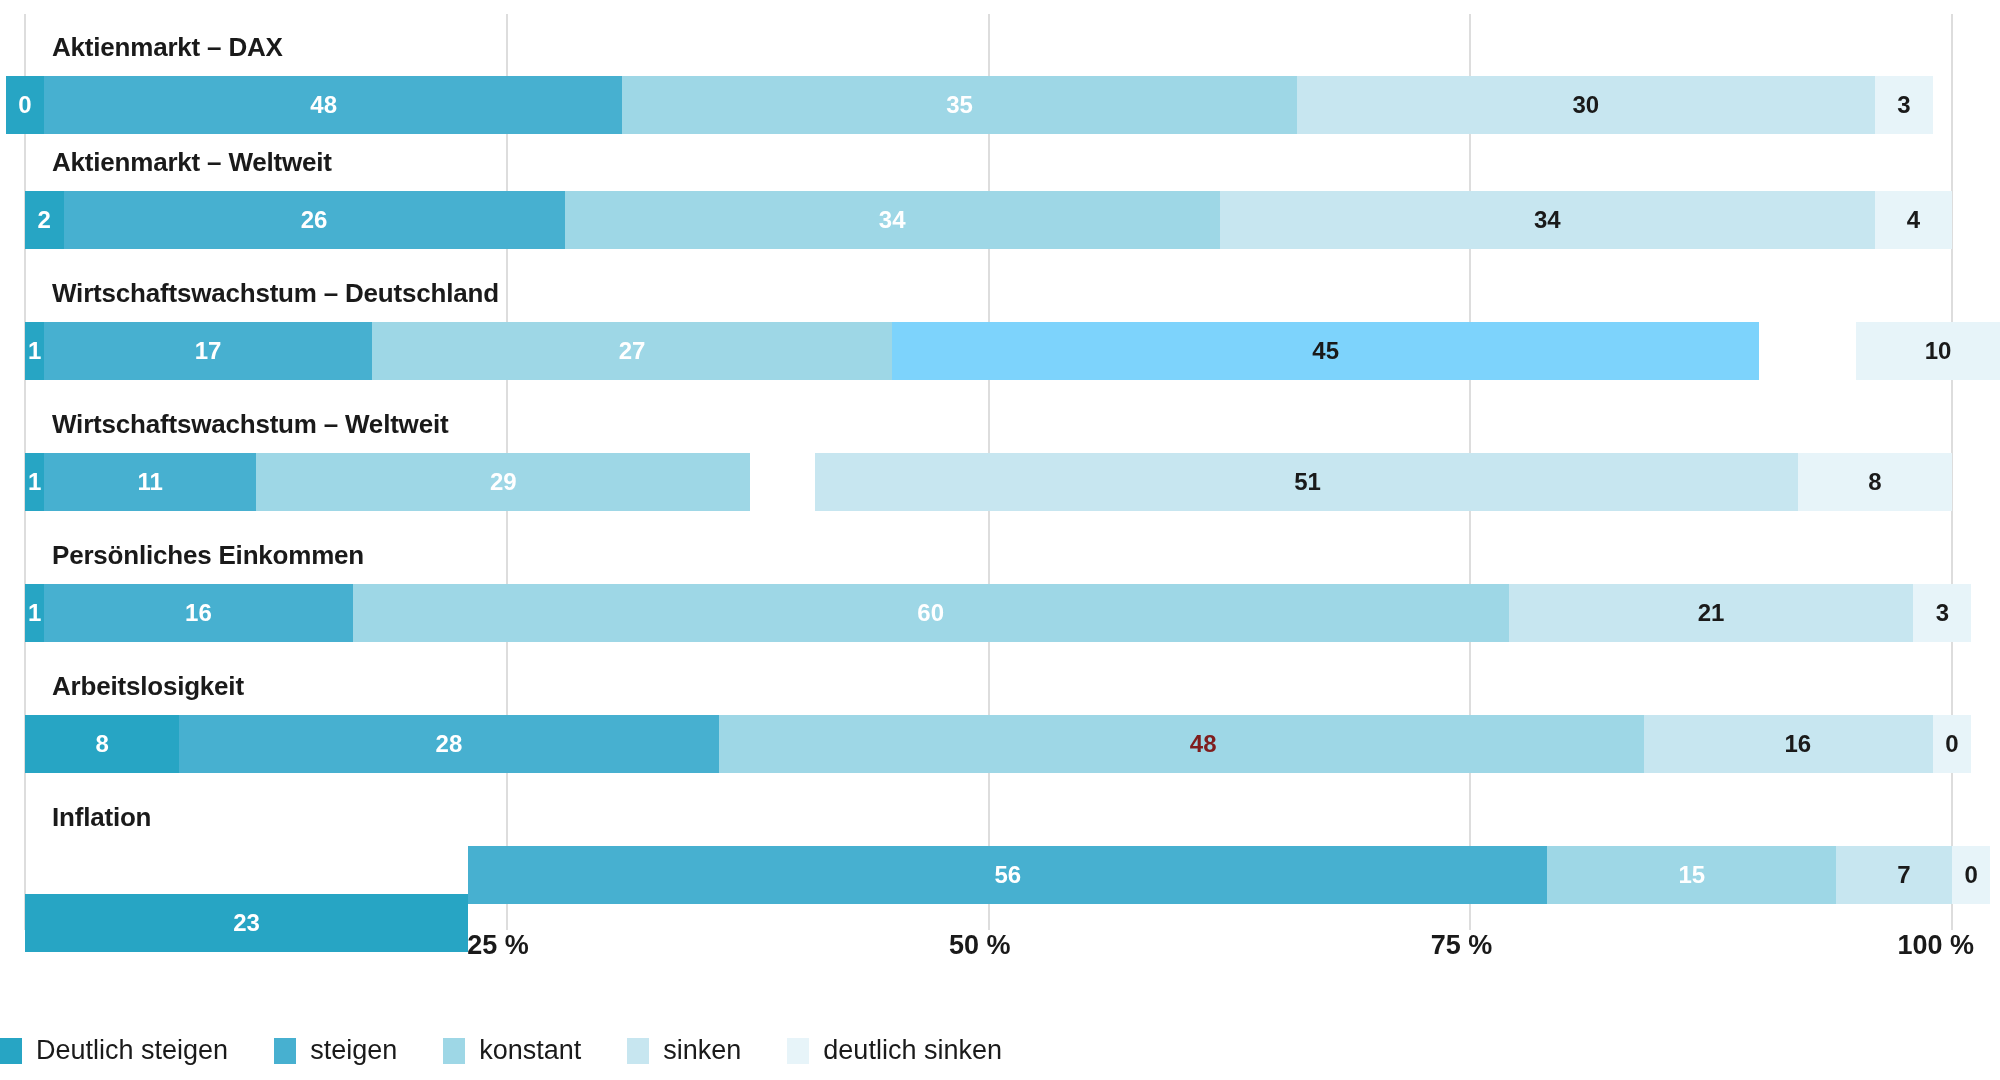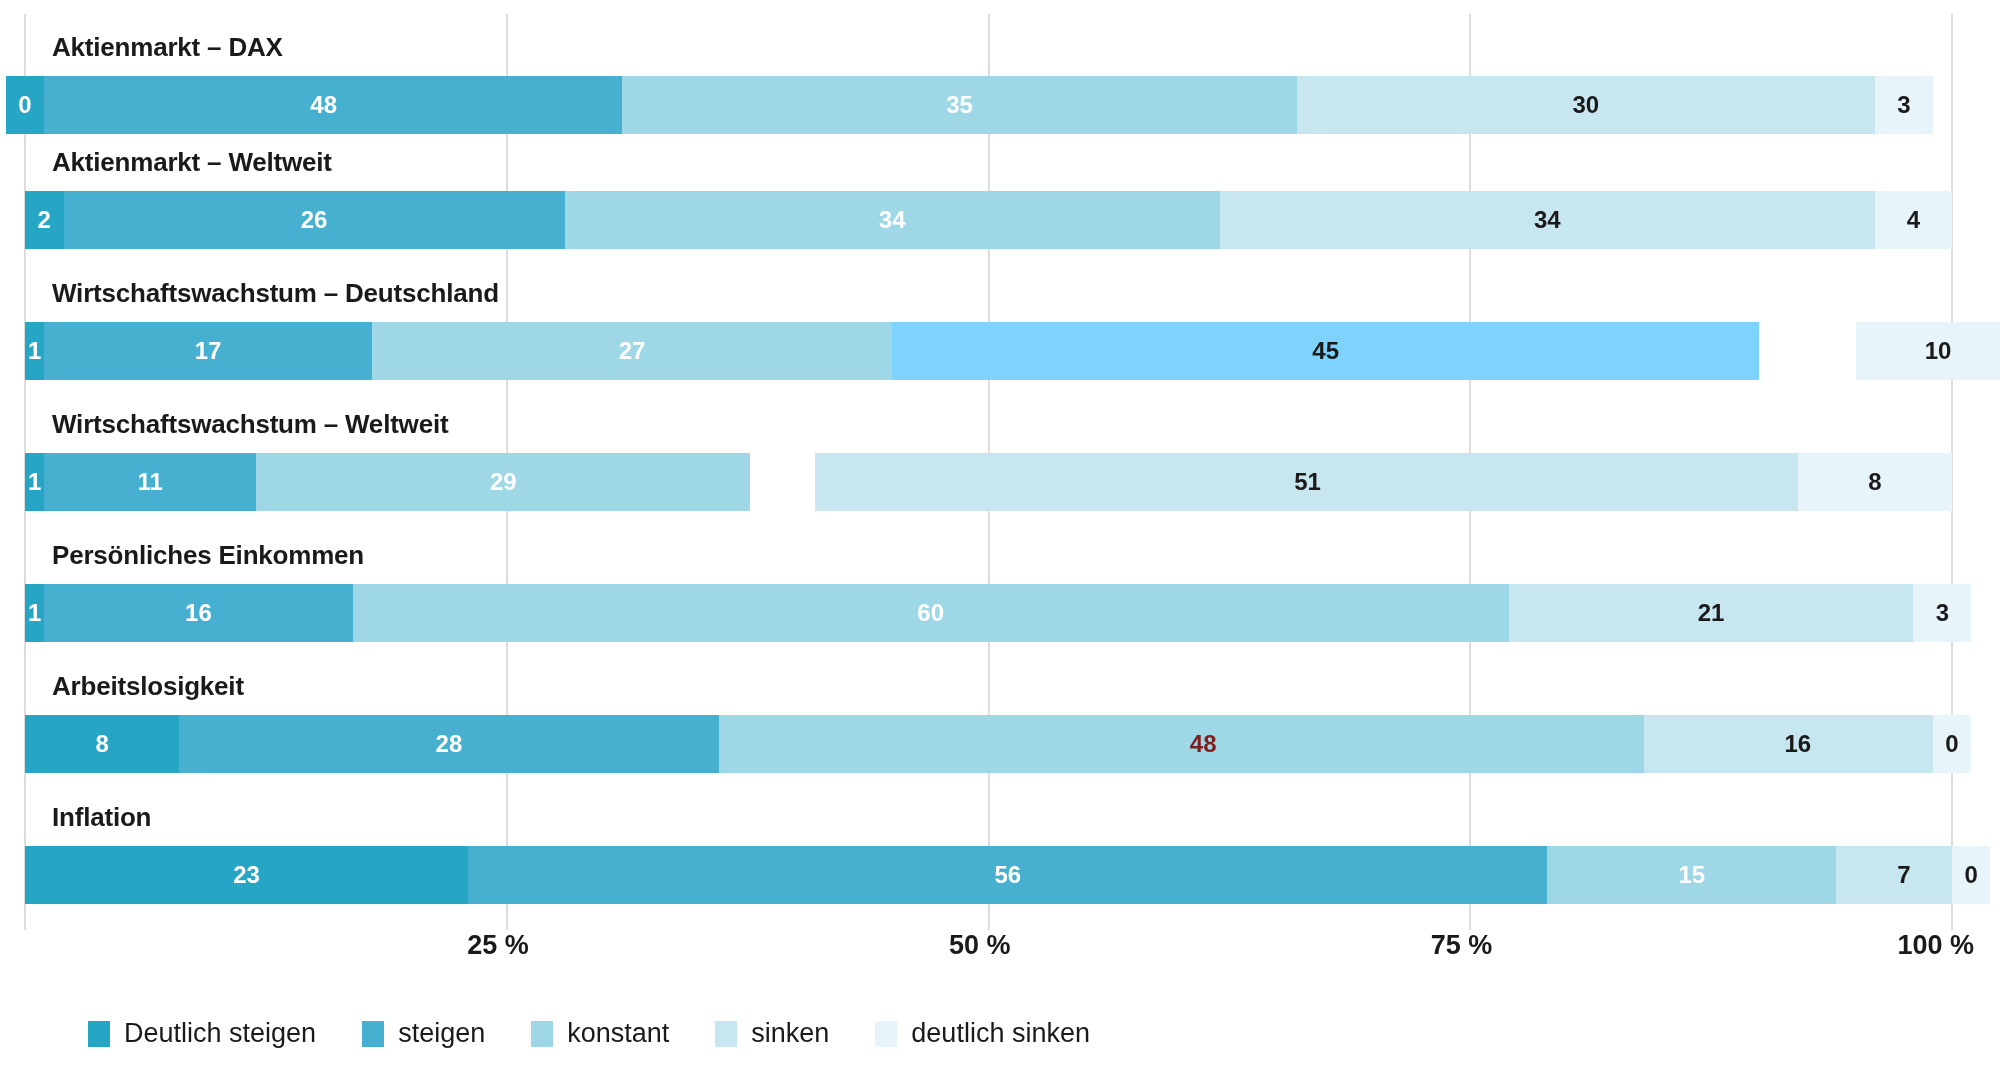--- a/index.html
+++ b/index.html
@@ -106,22 +106,21 @@
   }
 
   
   .legend {
     position: absolute;
     left: 0px;
     top: 1018px;
     width: 2000px;
     height: 48px;
     display: flex;
-    align-items: flex-start;
-    padding-left: 88px;
+    align-items: flex-end;
     box-sizing: border-box;
   }
   .legend-item {
     display: flex;
     align-items: center;
     margin-right: 46px;
   }
   .legend-swatch {
     width: 22px;
     height: 26px;
@@ -262,21 +261,21 @@
             <span class="seg-val">16</span>
           </div>
           <div class="seg chip" style="background: rgb(231, 244, 249); color: rgb(26, 26, 26); left: 1927px;">
             <span class="seg-val">0</span>
           </div>
         </div>
       </div>
       <div class="row" style="top: 786px;">
         <div class="row-label">Inflation</div>
         <div class="bar">
-          <div class="seg" style="background: rgb(39, 165, 196); color: rgb(255, 255, 255); left: 0px; width: 443.21px;">
+          <div class="seg" style="background: rgb(39, 165, 196); color: rgb(255, 255, 255); left: 0px; width: 443.21px; margin-top: 48px;">
             <span class="seg-val">23</span>
           </div>
           <div class="seg" style="background: rgb(71, 176, 208); color: rgb(255, 255, 255); left: 443.21px; width: 1079.12px;">
             <span class="seg-val">56</span>
           </div>
           <div class="seg" style="background: rgb(158, 215, 230); color: rgb(255, 255, 255); left: 1522.33px; width: 289.05px;">
             <span class="seg-val">15</span>
           </div>
           <div class="seg" style="background: rgb(199, 230, 240); color: rgb(26, 26, 26); left: 1811.38px; width: 134.89px;">
             <span class="seg-val">7</span>

